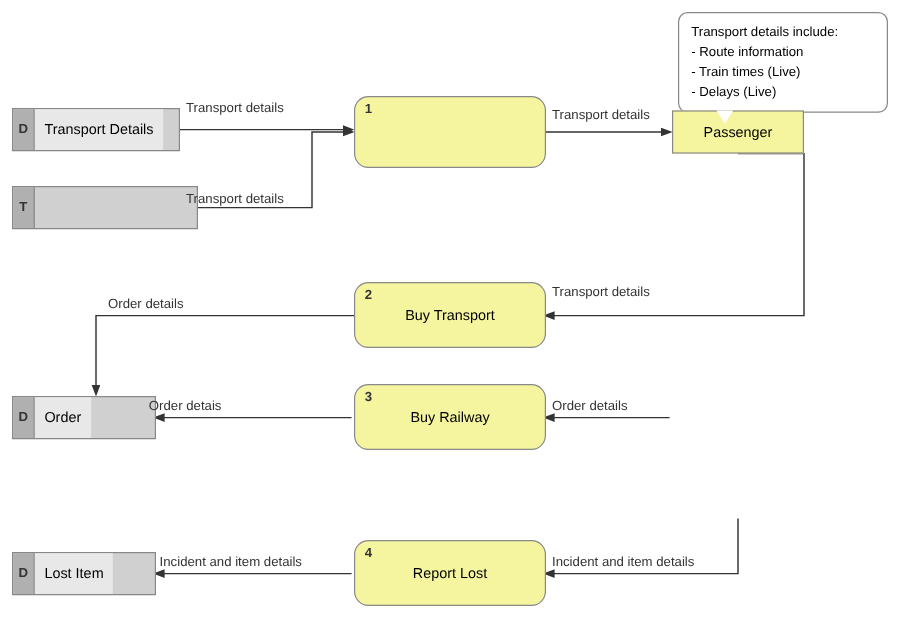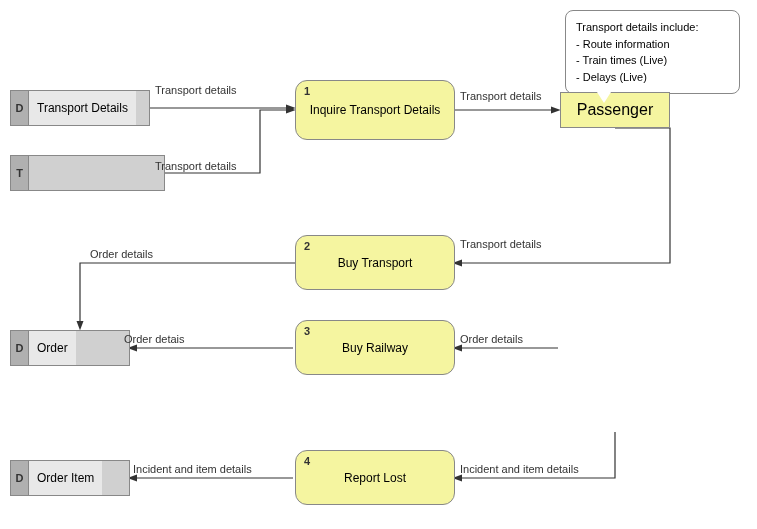--- a/index.html
+++ b/index.html
@@ -76,21 +76,21 @@
     
     .actor-box {
       position: absolute;
       background: #f5f5a0;
       border: 1px solid #888;
       display: flex;
       align-items: center;
       justify-content: center;
       text-align: right;
       padding: 4px 24px;
-      font-size: 16px;
+      font-size: 12px;
     }
 
     
     .arrow-label {
       position: absolute;
       font-size: 11px;
       color: #333;
       white-space: nowrap;
       background: transparent;
     }
@@ -195,26 +195,25 @@
     <div class="entity-label">T</div>
   </div>
 
   <div class="entity-box" style="left:10px; top:330px; width:120px; height:36px;">
     <div class="entity-label">D</div>
     <div class="entity-name">Order</div>
   </div>
 
   <div class="entity-box" style="left:10px; top:460px; width:120px; height:36px;">
     <div class="entity-label">D</div>
-    <div class="entity-name">Order Item</div>
+    <div class="entity-name">Lost Item</div>
   </div>
 
   <div class="process-box" style="left:295px; top:80px; width:160px; height:60px;">
     <span class="process-number">1</span>
-    <span>Inquire Transport Details</span>
   </div>
 
   <div class="process-box" style="left:295px; top:235px; width:160px; height:55px;">
     <span class="process-number">2</span>
     <span>Buy Transport</span>
   </div>
 
   <div class="process-box" style="left:295px; top:320px; width:160px; height:55px;">
     <span class="process-number">3</span>
     <span>Buy Railway</span>

